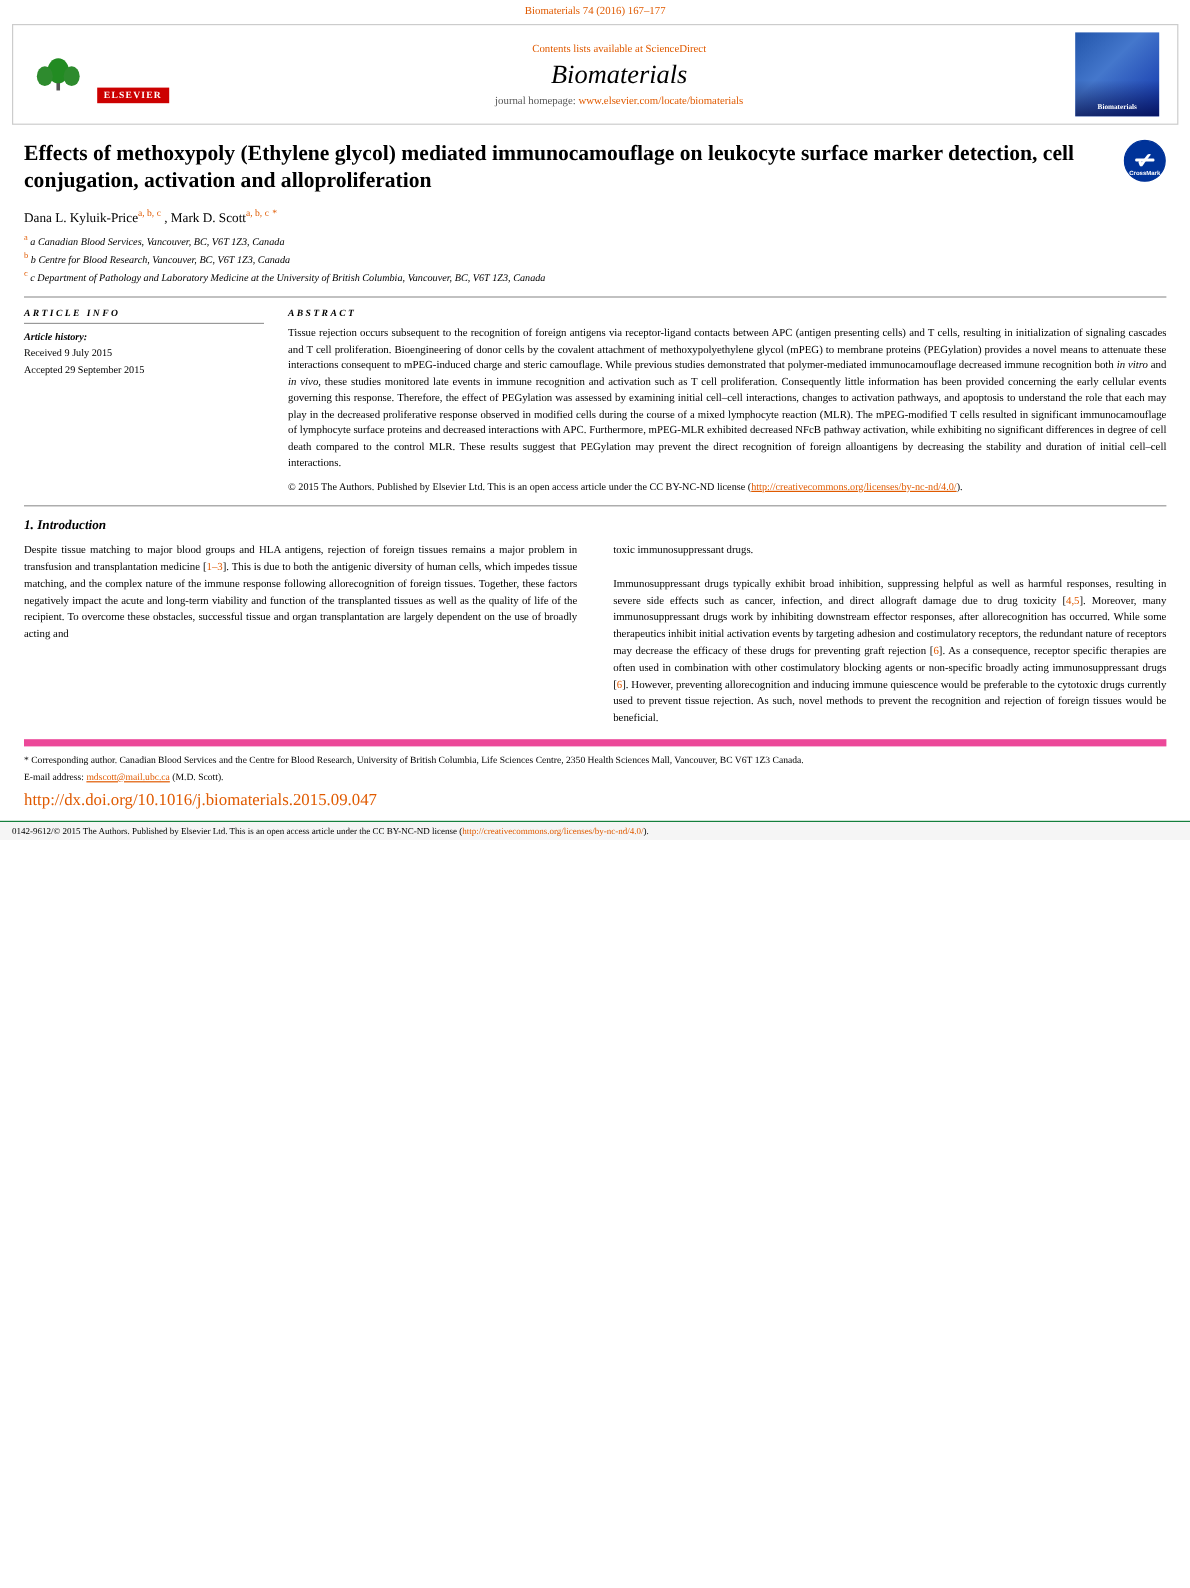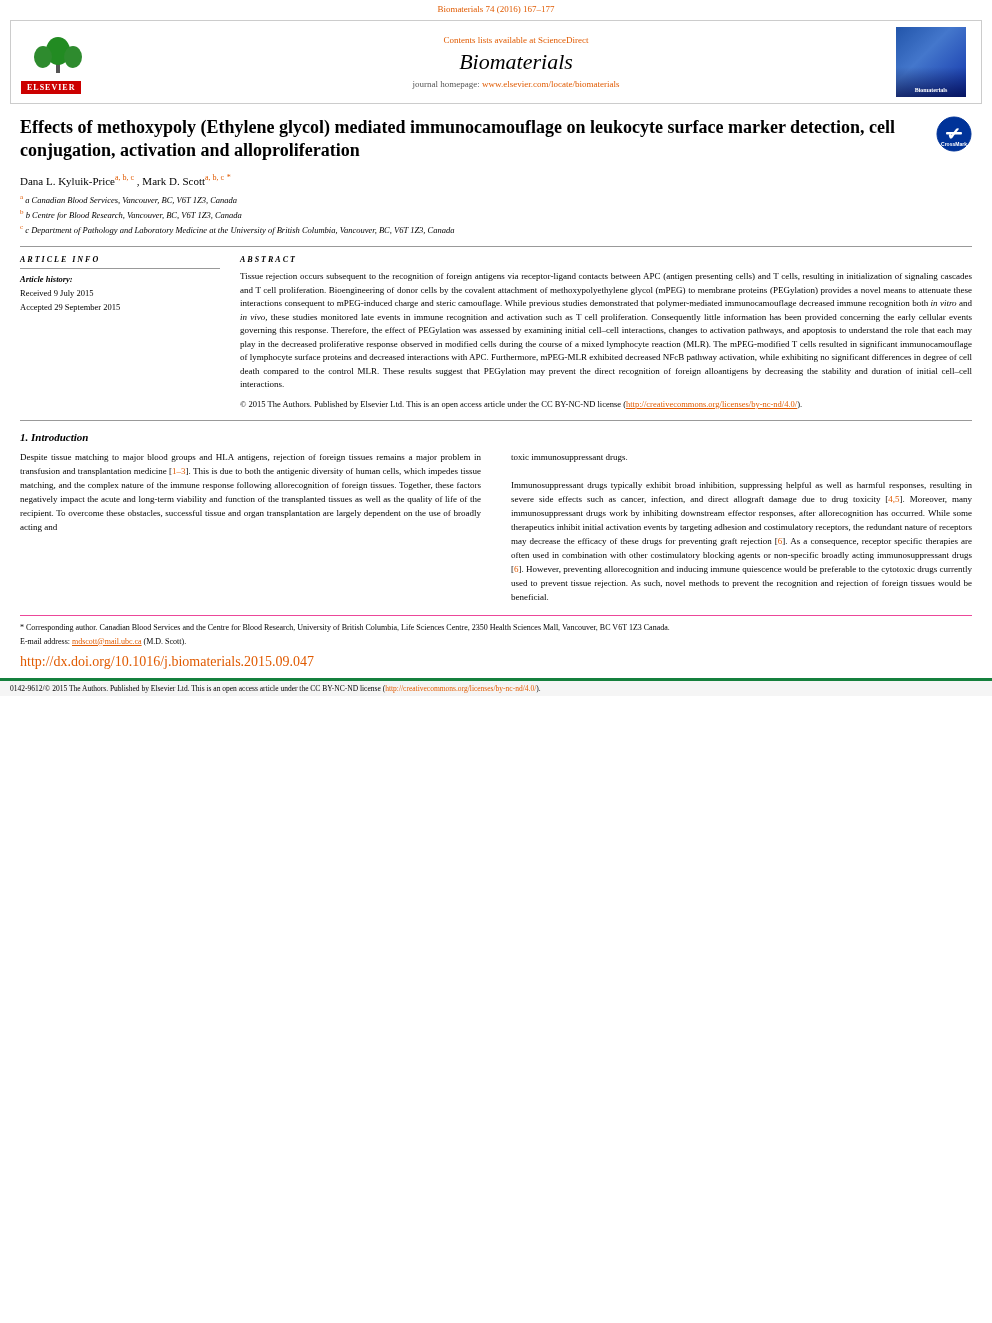--- a/index.html
+++ b/index.html
@@ -25,22 +25,22 @@
       border: 1px solid #ccc;
       margin: 4px 10px;
       display: flex;
       align-items: center;
       padding: 6px 10px;
       position: relative;
     }
     .header-left {
       width: 120px;
       display: flex;
-      flex-direction: column;
-      align-items: flex-start;
+      flex-direction: row;
+      align-items: flex-end;
     }
     .header-center {
       flex: 1;
       text-align: center;
     }
     .header-center .sciencedirect-line {
       font-size: 9px;
       color: #555;
       margin-bottom: 4px;
     }
@@ -214,40 +214,40 @@
     .body-col {
       flex: 1;
       font-size: 9px;
       line-height: 1.55;
       text-align: justify;
     }
     .body-col a { color: #e05a00; text-decoration: none; }
 
     
     .footnote-section {
-      border-top: 1px solid #ec4899;
+      border-top: 6px solid #ec4899;
       margin-top: 10px;
       padding-top: 6px;
       font-size: 8px;
       line-height: 1.5;
     }
     .footnote-section a { color: #e05a00; text-decoration: none; }
 
     
     .doi-line {
       font-size: 14px;
       color: #e05a00;
       margin-top: 6px;
     }
     .doi-line a { color: #e05a00; text-decoration: none; }
 
     
     .bottom-bar {
       background: #f5f5f5;
-      border-top: 3px solid #15803d;
+      border-top: 1px solid #15803d;
       padding: 3px 10px;
       font-size: 7.5px;
       margin-top: 8px;
     }
     .bottom-bar a { color: #e05a00; text-decoration: none; }
     .elsevier-banner {
       background: #c00;
       color: white;
       font-size: 8px;
       font-weight: bold;

